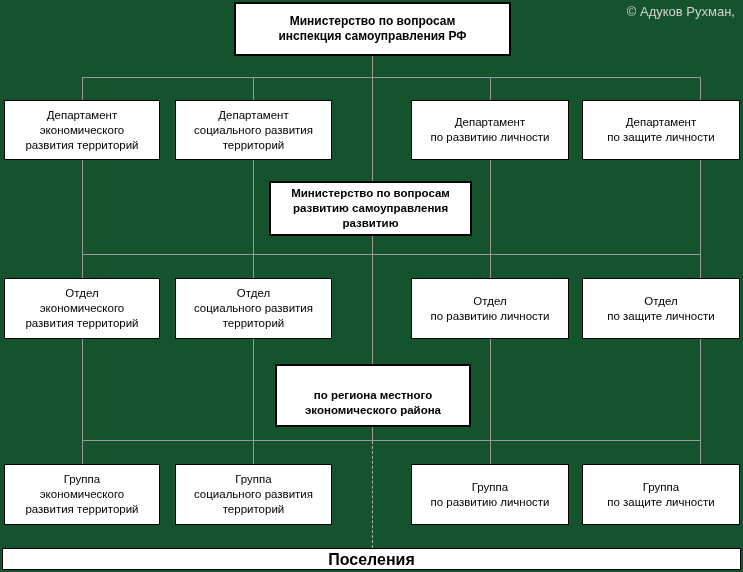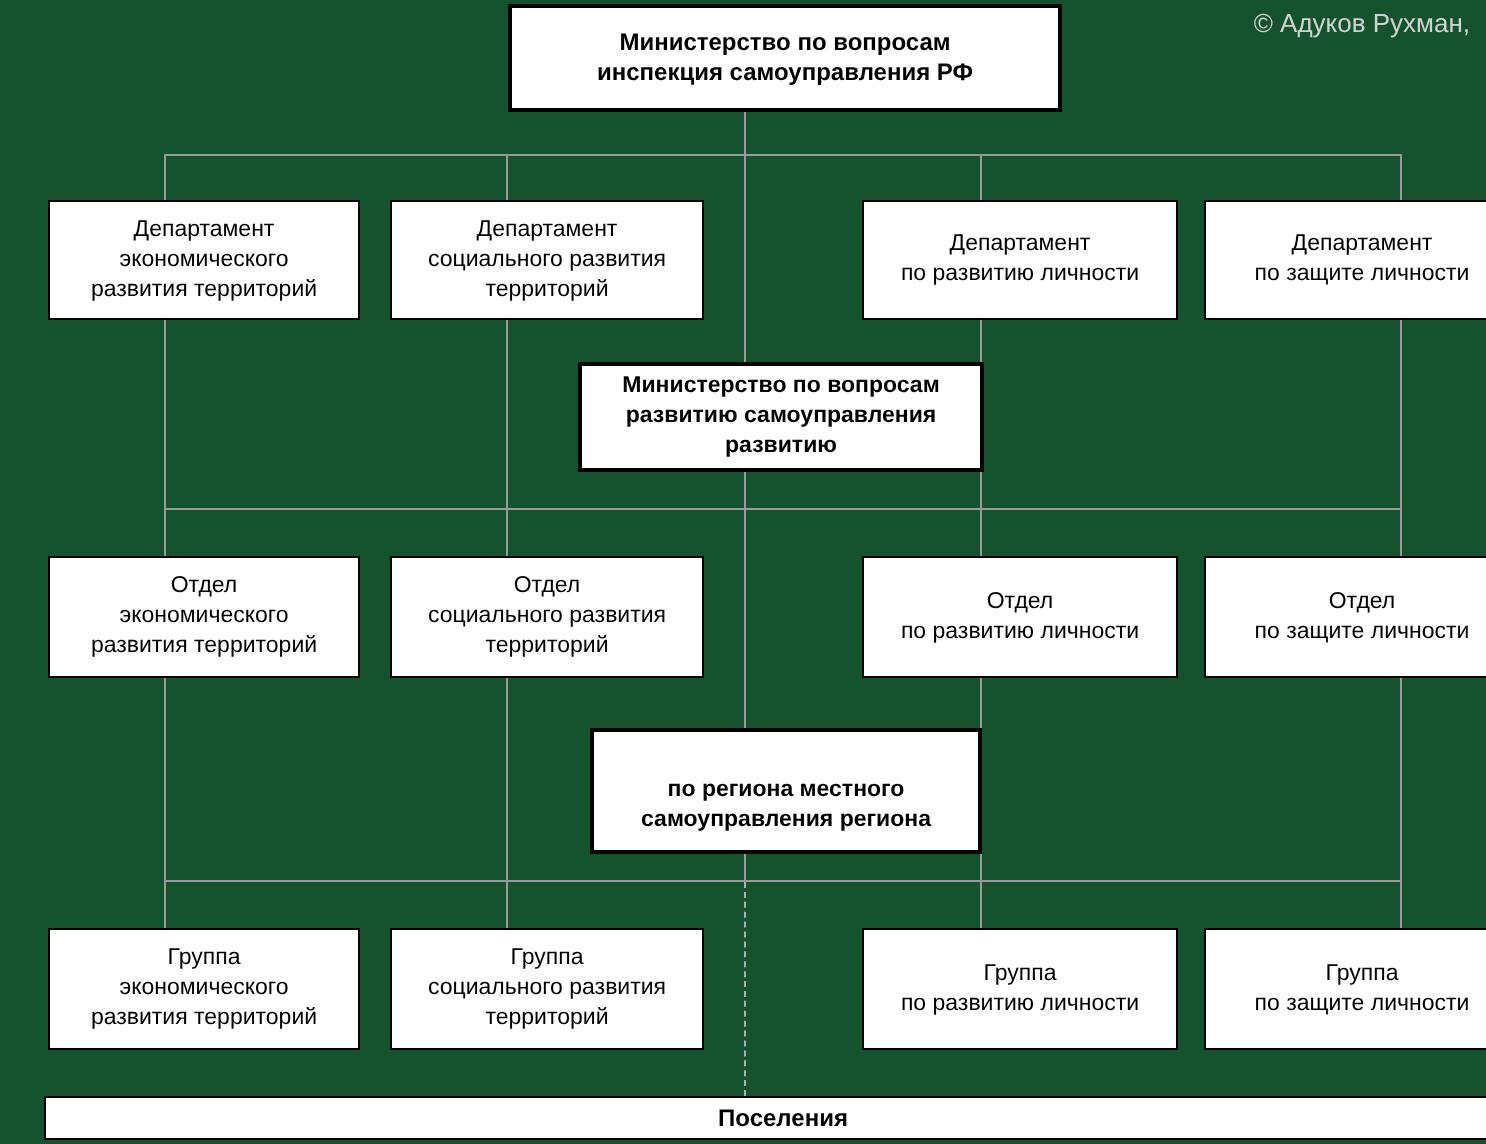--- a/index.html
+++ b/index.html
@@ -36,35 +36,34 @@
     background: #ffffff;
     border: 1px solid #000000;
     display: flex;
     align-items: center;
     justify-content: center;
     text-align: center;
     color: #000000;
     font-size: 11.5px;
     line-height: 15px;
     z-index: 3;
-    margin-left: 20px;
   }
   .node .txt { display: block; width: 100%; padding: 0 4px; }
   .node.strong {
     border-width: 2px;
     font-weight: bold;
   }
   .node.root {
     border-width: 2px;
     font-weight: bold;
     font-size: 12px;
   }
   .node.banner {
     font-weight: bold;
-    font-size: 12px;
+    font-size: 16px;
     border-width: 1px;
   }
   
   #watermark {
     position: absolute;
     right: 8px;
     top: 3px;
     text-align: left;
     color: #d2d2d2;
     font-size: 13px;
@@ -189,21 +188,21 @@
     <span class="txt">
       <span>Отдел</span><br>
       <span>по защите личности</span>
     </span>
   </div>
 
   <div class="node strong" style="left:275px; top:364px; width:196px; height:63px;">
     <span class="txt">
       <br>
       <span>по региона  местного</span><br>
-      <span>самоуправления региона</span>
+      <span>экономического района</span>
     </span>
   </div>
 
   <div class="node" style="left:4px; top:464px; width:156px; height:61px;">
     <span class="txt">
       <span>Группа</span><br>
       <span>экономического</span><br>
       <span>развития территорий</span>
     </span>
   </div>

